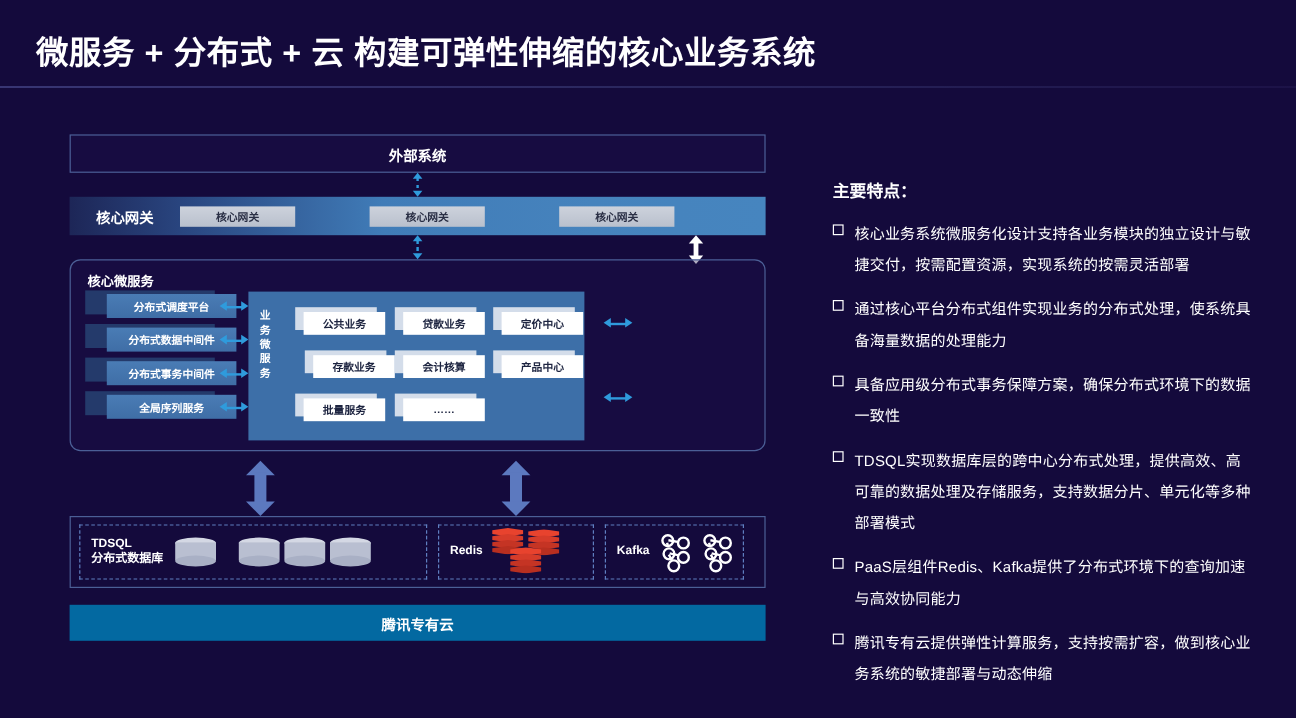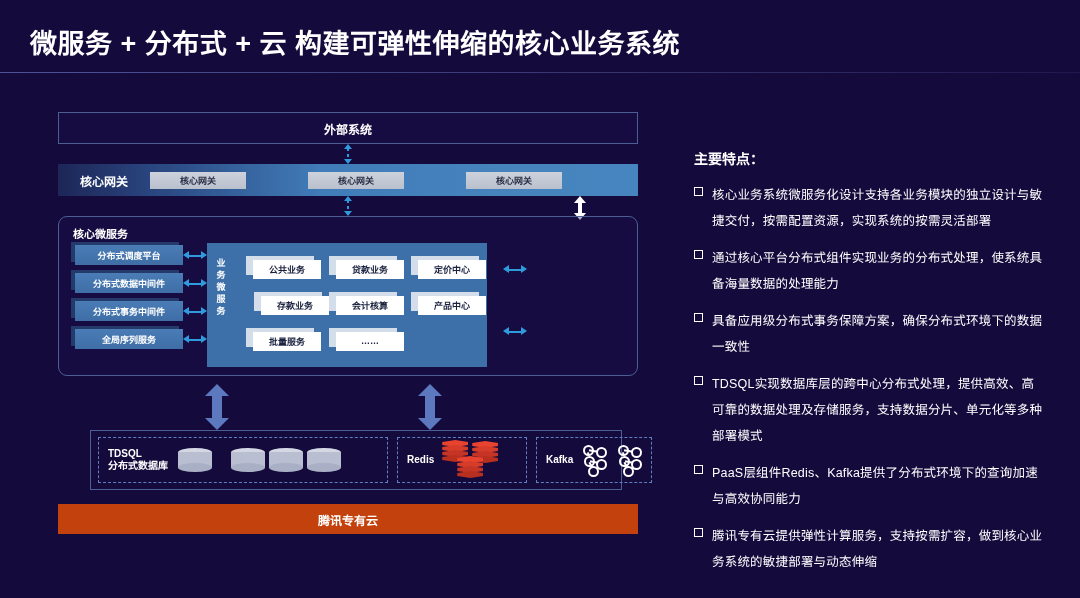--- a/index.html
+++ b/index.html
@@ -76,21 +76,21 @@
   }
 
   
   .left-cards{position:absolute;left:16px;top:28px;display:flex;flex-direction:column;gap:8px;}
   .stack-card{position:relative;width:108px;height:20px;}
   .stack-card .shadow{
     position:absolute;left:-4px;top:-3px;width:108px;height:20px;
     background:#243a6b;
   }
   .stack-card .face{
-    position:absolute;left:0;top:0;width:108px;height:20px;
+    position:absolute;left:14px;top:0;width:108px;height:20px;
     background:linear-gradient(to bottom,#4a7cb5,#3f6ea6);
     display:flex;align-items:center;justify-content:center;
     font-size:9px;font-weight:700;color:#ffffff;
   }
 
   
   .h-arrow{
     position:absolute;width:24px;height:9px;
   }
   .h-arrow .line{position:absolute;left:4px;top:4px;width:16px;height:1.5px;background:#2f9bdc;}
@@ -147,23 +147,23 @@
   
   .bv-arrow{position:absolute;width:24px;height:46px;}
   .bv-arrow .bar{position:absolute;left:7px;top:10px;width:10px;bottom:10px;background:#5c79bf;}
   .bv-arrow .up,.bv-arrow .dn{position:absolute;left:0;width:0;height:0;
     border-left:12px solid transparent;border-right:12px solid transparent;}
   .bv-arrow .up{top:0;border-bottom:12px solid #5c79bf;}
   .bv-arrow .dn{bottom:0;border-top:12px solid #5c79bf;}
 
   
   .data-panel{
-    position:absolute;left:0;top:318px;width:532px;height:60px;
+    position:absolute;left:0;top:318px;width:580px;height:60px;
     border:1px solid #4b5f96;box-sizing:border-box;
-    display:flex;align-items:center;gap:9px;padding:0 7px;margin-left:32px;
+    display:flex;align-items:center;gap:9px;padding:0 7px;
   }
   .data-box{
     border:1px dashed #5f7fc0;box-sizing:border-box;height:46px;
     display:flex;align-items:center;padding:0 9px;
   }
   .db-tdsql{flex:none;width:290px;gap:10px;}
   .db-redis{flex:none;width:130px;gap:8px;}
   .db-kafka{flex:none;width:116px;gap:8px;}
   .svc-label{font-size:10px;font-weight:700;color:#ffffff;line-height:12px;white-space:nowrap;}
   .cyl-row{display:flex;align-items:center;gap:4px;}
@@ -196,21 +196,21 @@
   .kgraph u.n4{left:15px;top:14px;width:7px;height:7px;}
   .kgraph u.n5{left:7px;top:21px;width:7px;height:7px;}
   .kgraph s{position:absolute;background:#ffffff;height:1.5px;display:block;}
   .kgraph s.e1{left:8px;top:5px;width:9px;transform:rotate(10deg);}
   .kgraph s.e2{left:6px;top:8px;width:3px;transform:rotate(80deg);}
   .kgraph s.e3{left:9px;top:16px;width:8px;transform:rotate(12deg);}
   .kgraph s.e4{left:7px;top:19px;width:6px;transform:rotate(62deg);}
 
   .cloud-banner{
     position:absolute;left:0;top:392px;width:580px;height:30px;
-    background:#c2410c;display:flex;align-items:center;justify-content:center;
+    background:#0369a1;display:flex;align-items:center;justify-content:center;
     font-size:12px;font-weight:700;color:#ffffff;
   }
 
   
   .features{position:absolute;left:694px;top:104px;width:352px;}
   .feat-title{font-size:14px;font-weight:700;color:#ffffff;margin-bottom:14px;margin-top:44px;}
   .feat-item{display:flex;align-items:flex-start;margin-bottom:11px;}
   .feat-bullet{
     flex:none;width:9px;height:9px;border:1.5px solid #ffffff;
     margin-top:5px;margin-right:9px;box-sizing:border-box;

